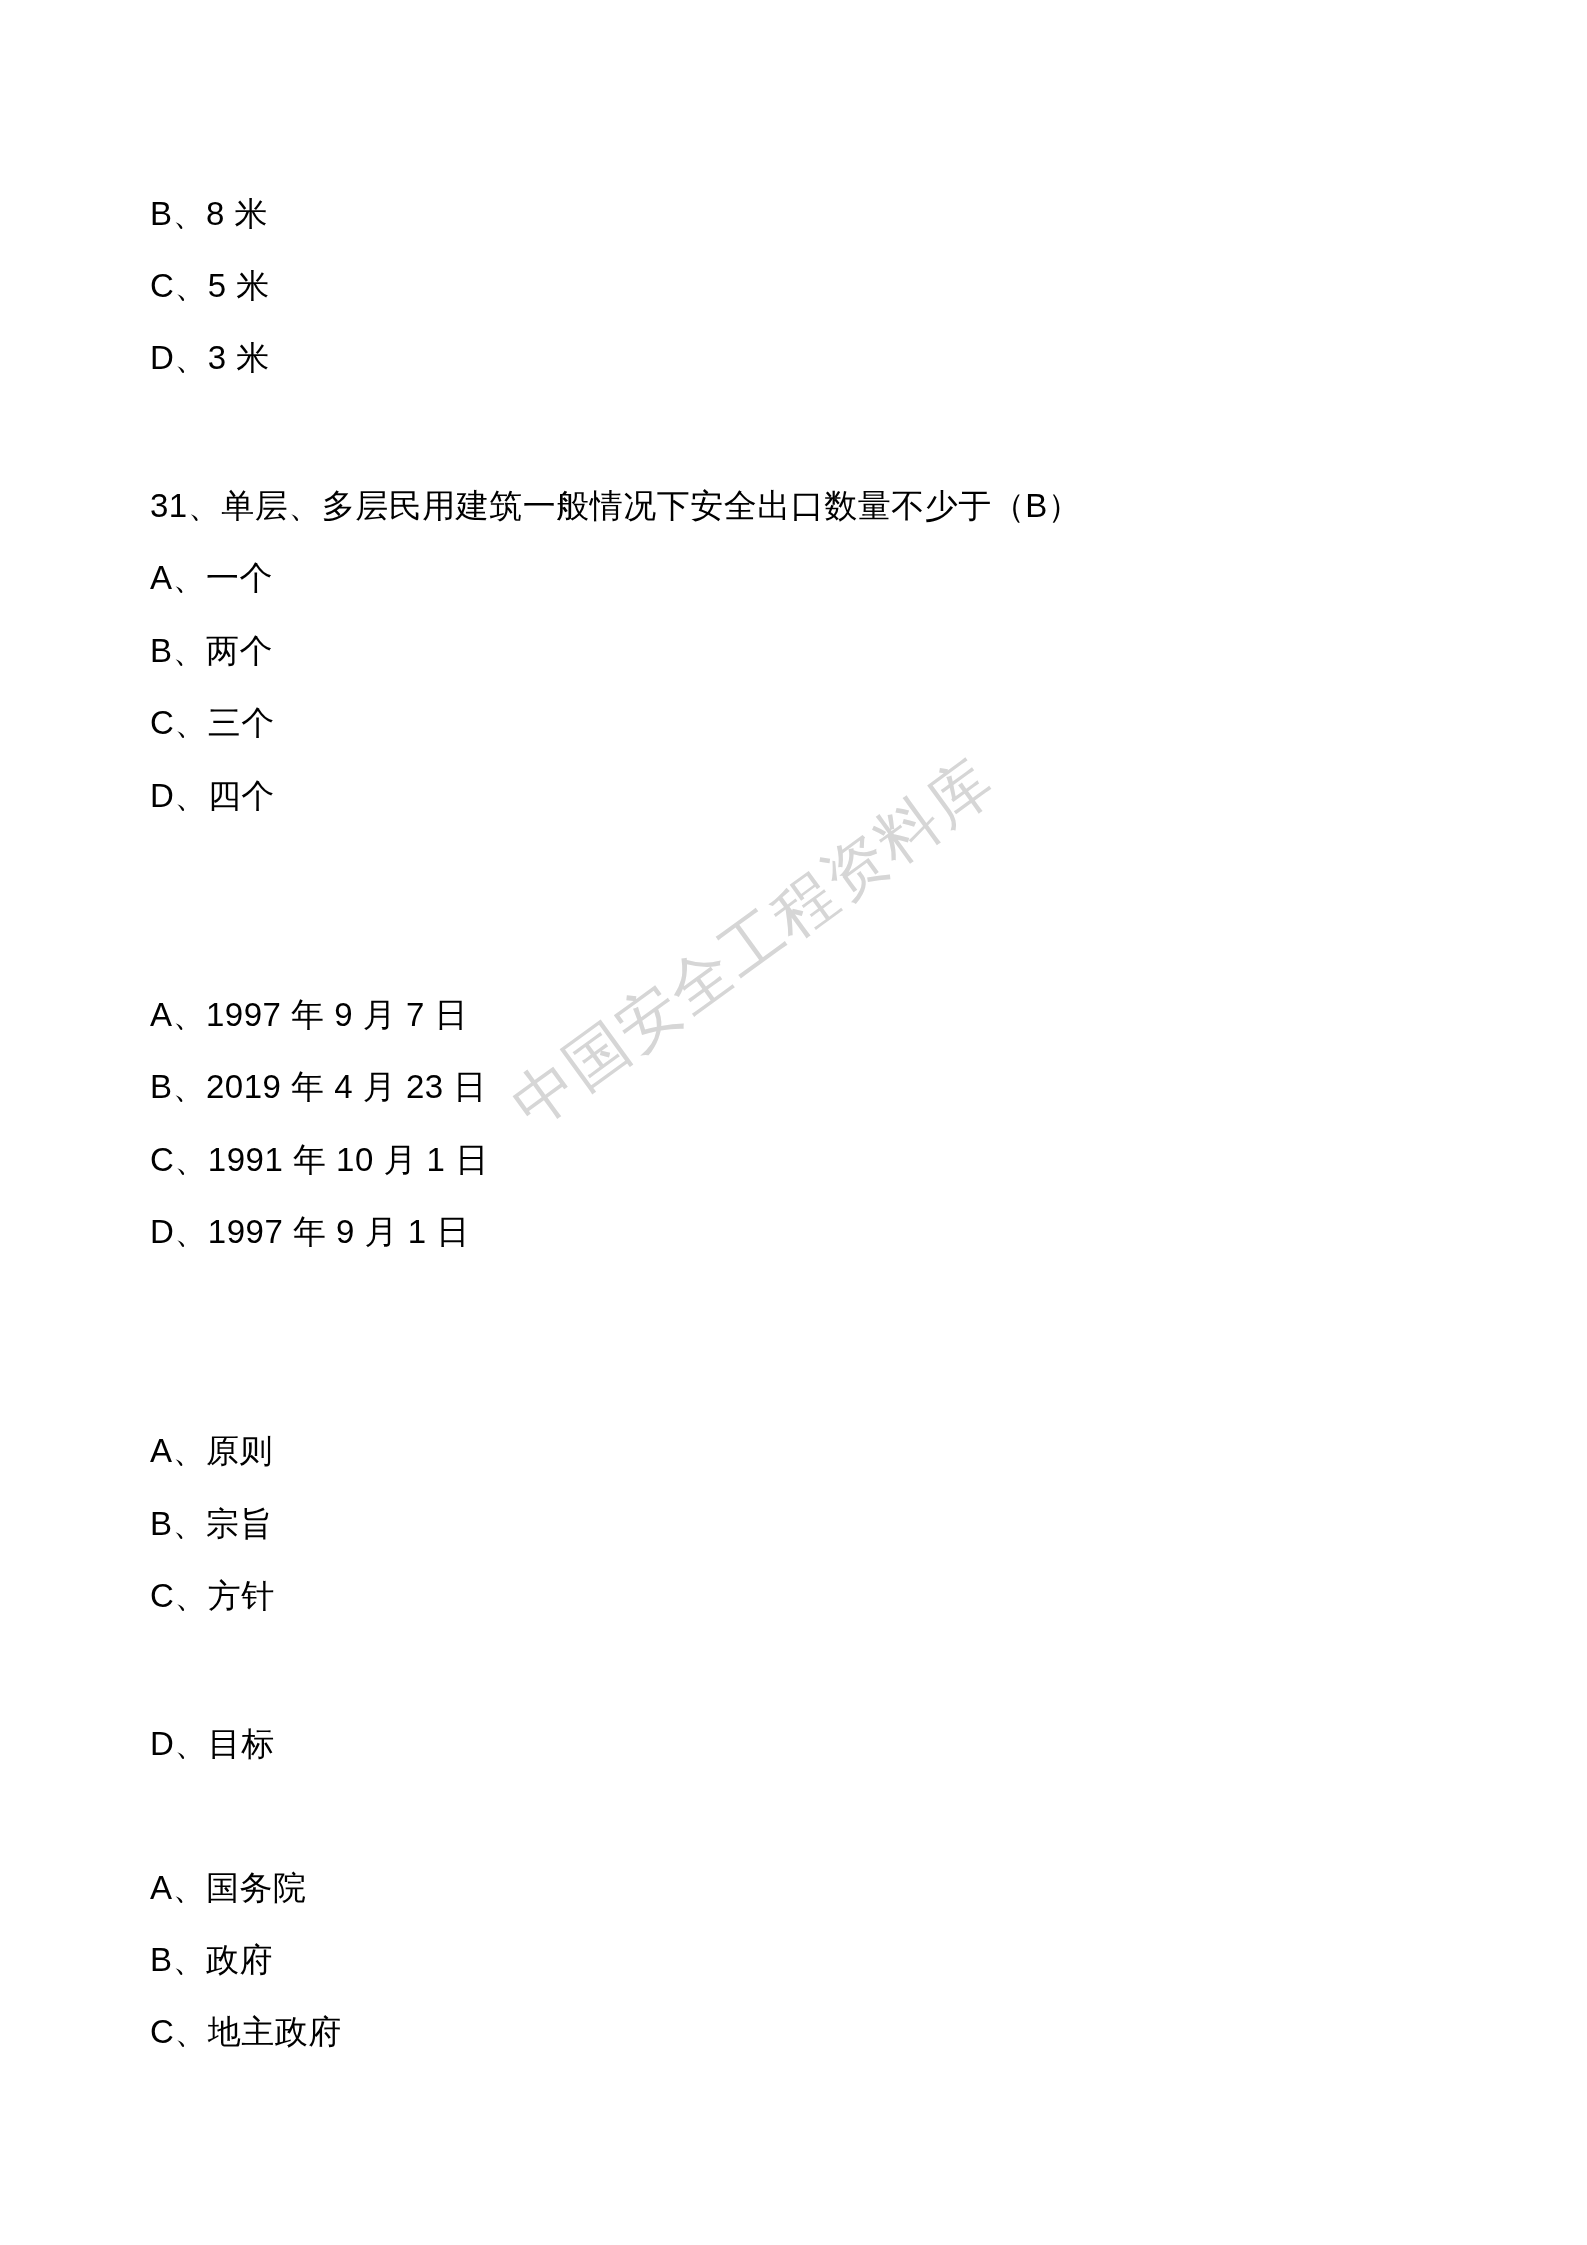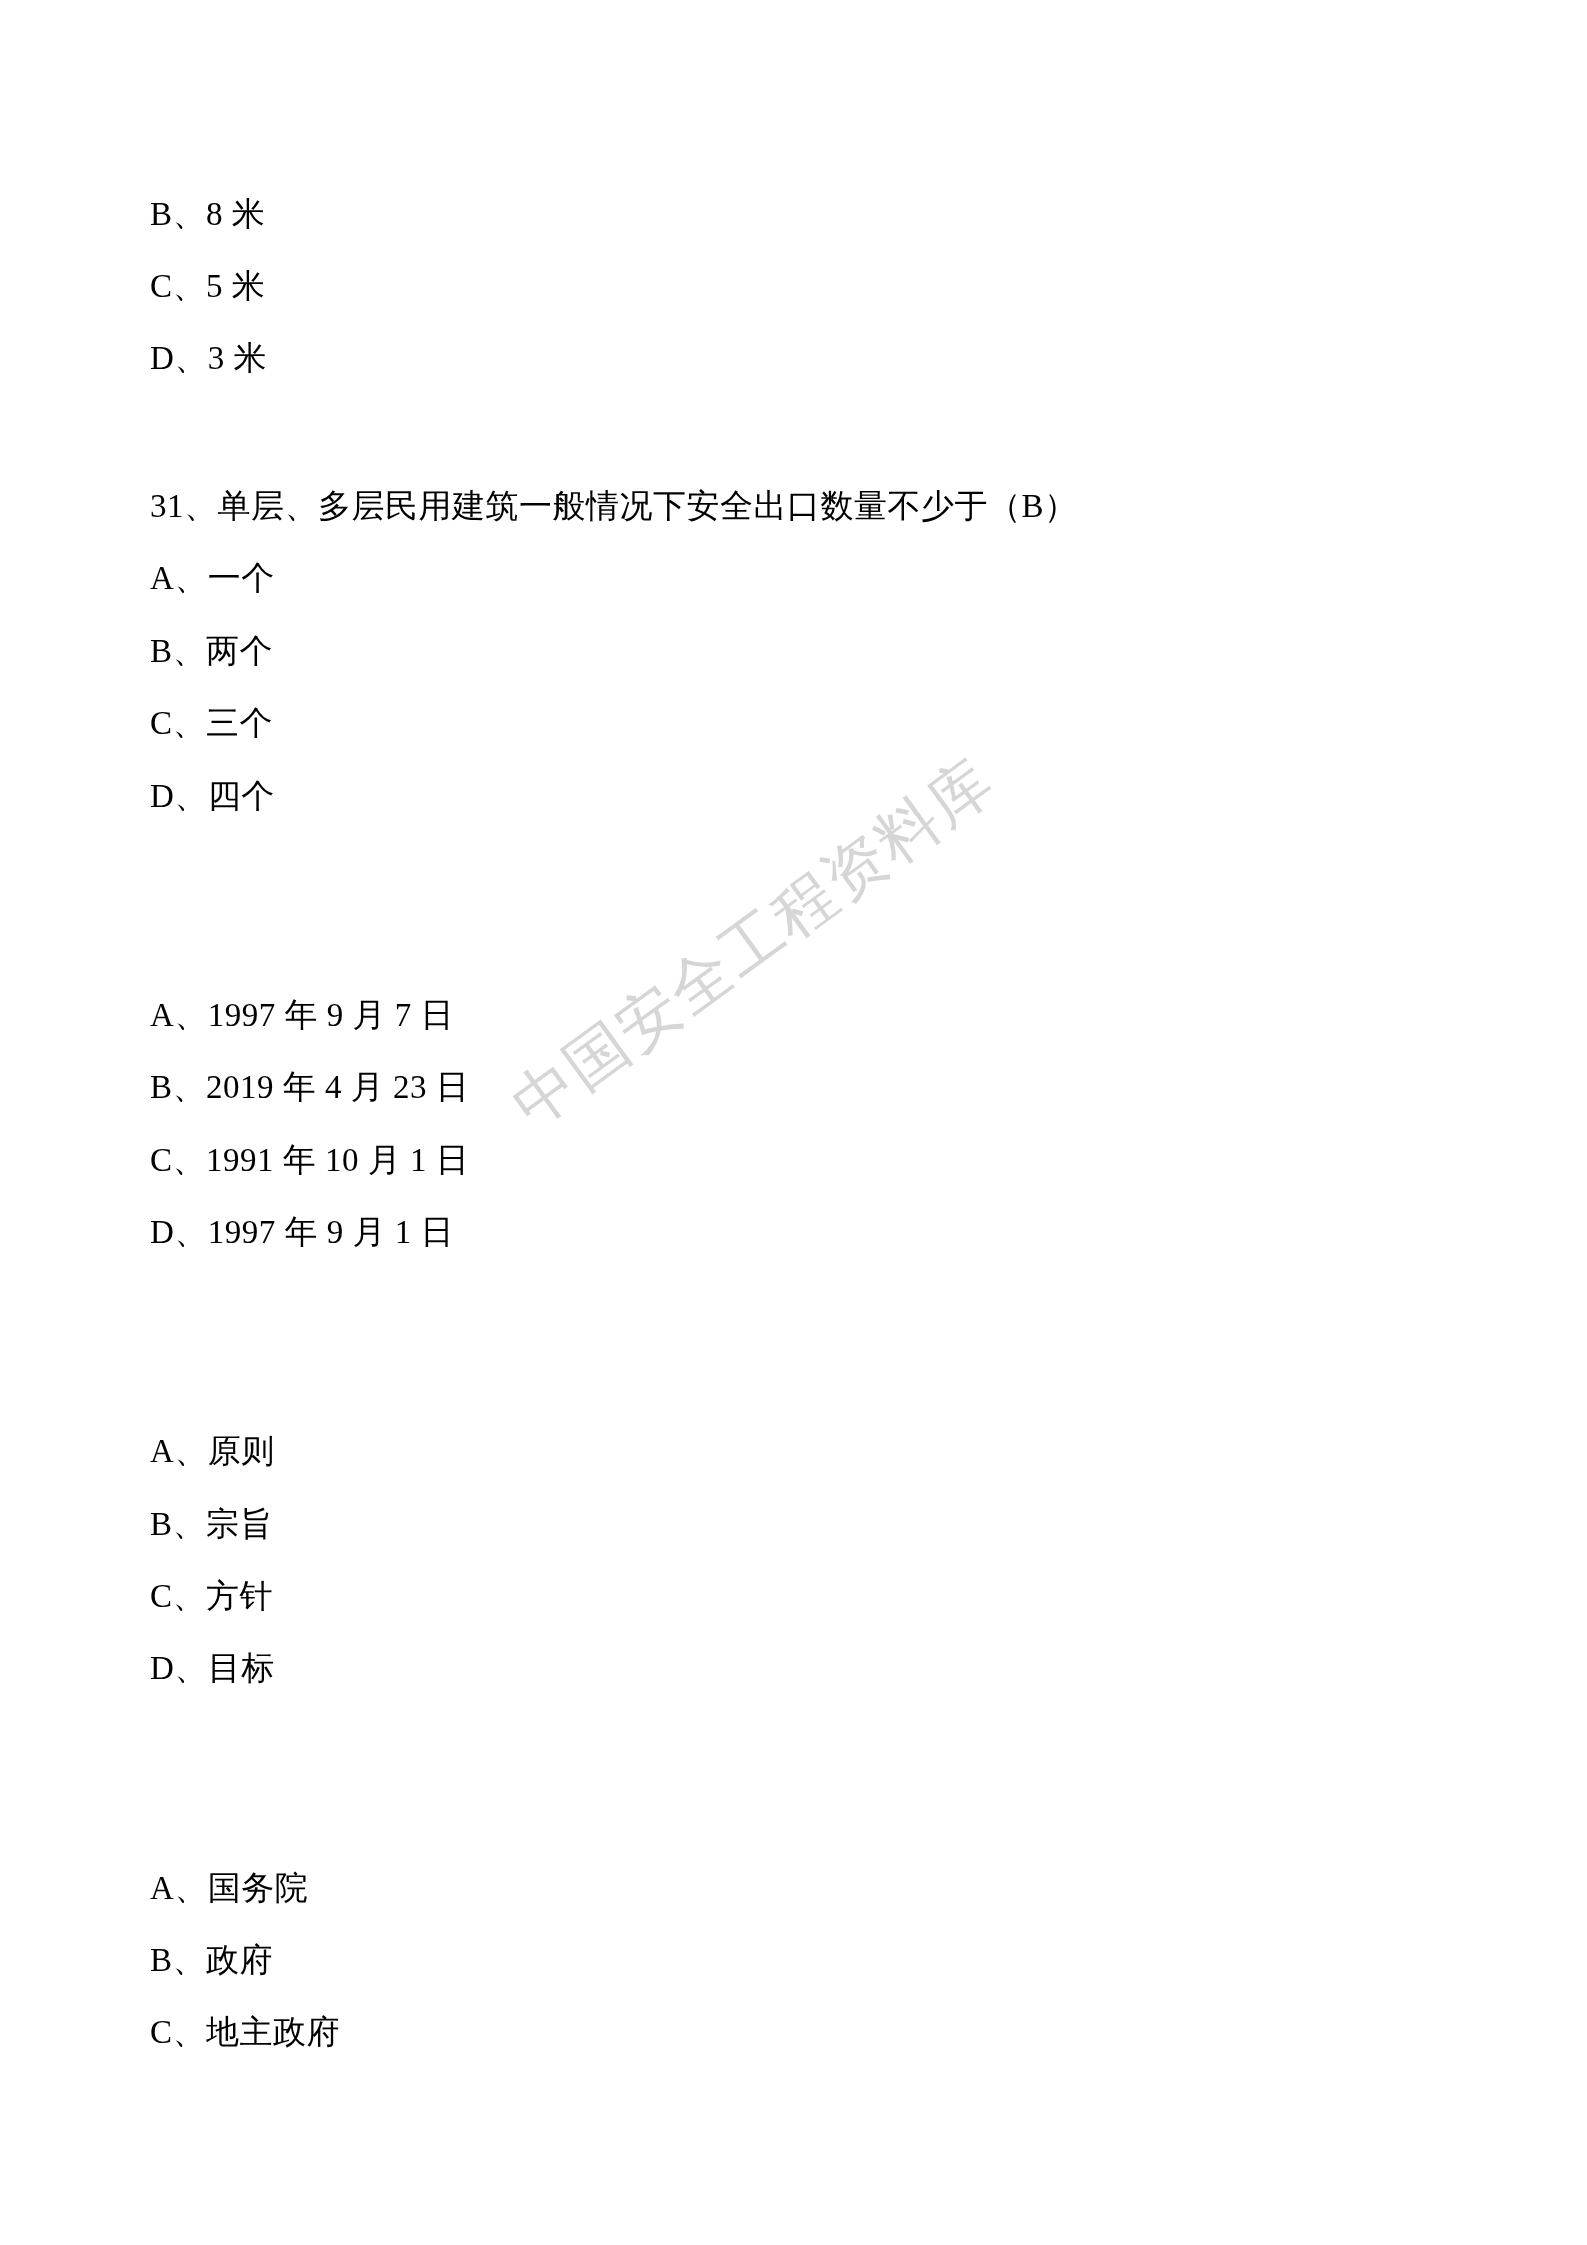--- a/index.html
+++ b/index.html
@@ -22,21 +22,21 @@
       width: 1587px;
       height: 2245px;
     }
     .line {
       position: absolute;
       left: 150px;
       font-size: 33px;
       line-height: 40px;
       white-space: nowrap;
       letter-spacing: 0.5px;
-      font-family: Liberation Serif, serif;
+      font-family: Liberation Sans, sans-serif;
     }
     .watermark {
       position: absolute;
       left: 520px;
       top: 1070px;
       font-size: 62px;
       color: #d6d6d6;
       transform: rotate(-36deg);
       transform-origin: left center;
       white-space: nowrap;
@@ -63,19 +63,19 @@
   <div class="line" style="top:776px">D、四个</div>
 
   <div class="line" style="top:995px">A、1997 年 9 月 7 日</div>
   <div class="line" style="top:1067px">B、2019 年 4 月 23 日</div>
   <div class="line" style="top:1140px">C、1991 年 10 月 1 日</div>
   <div class="line" style="top:1212px">D、1997 年 9 月 1 日</div>
 
   <div class="line" style="top:1431px">A、原则</div>
   <div class="line" style="top:1504px">B、宗旨</div>
   <div class="line" style="top:1576px">C、方针</div>
-  <div class="line" style="top:1648px">D、目标</div>
+  <div class="line" style="top:1724px">D、目标</div>
 
   <div class="line" style="top:1868px">A、国务院</div>
   <div class="line" style="top:1940px">B、政府</div>
   <div class="line" style="top:2012px">C、地主政府</div>
 
 </div>
 
 </body></html>

